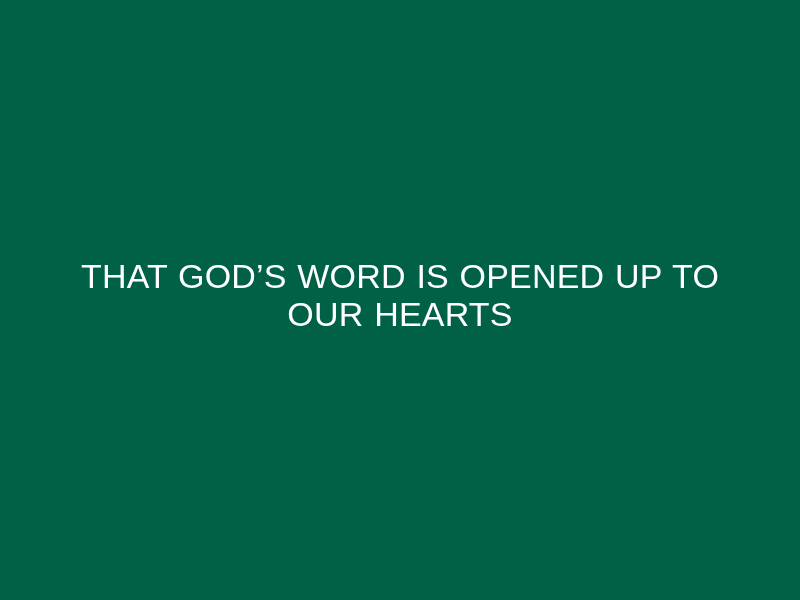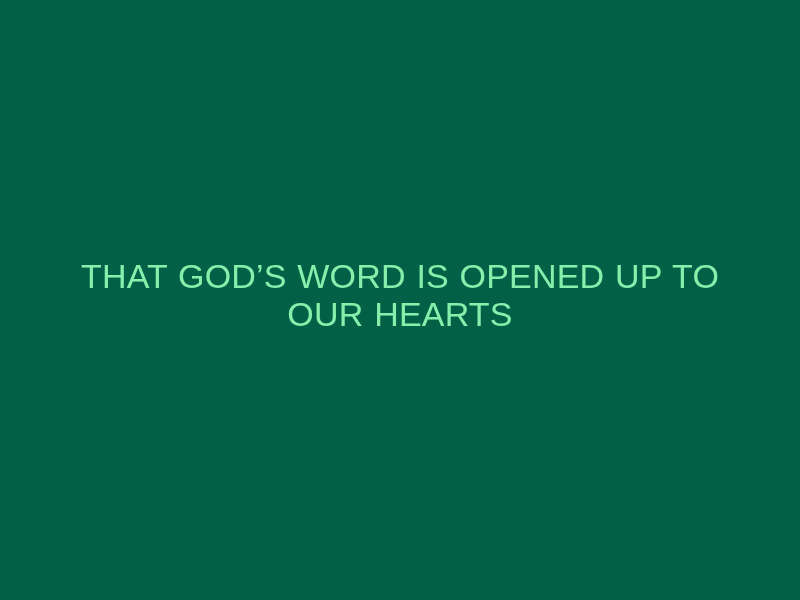--- a/index.html
+++ b/index.html
@@ -53,16 +53,16 @@
     white-space: normal;
     -webkit-font-smoothing: antialiased;
   }
 </style>
 </head>
 <body>
 
 <div class="slide" style="background-color: rgb(0, 97, 71);">
 
   <div class="slide-body">
-    <p class="slide-body-text" style="color: #86efac; text-align: center;">THAT GOD’S WORD IS OPENED UP TO OUR HEARTS</p>
+    <p class="slide-body-text" style="color: #ffffff; text-align: center;">THAT GOD’S WORD IS OPENED UP TO OUR HEARTS</p>
   </div>
 
 </div>
 
 </body></html>

